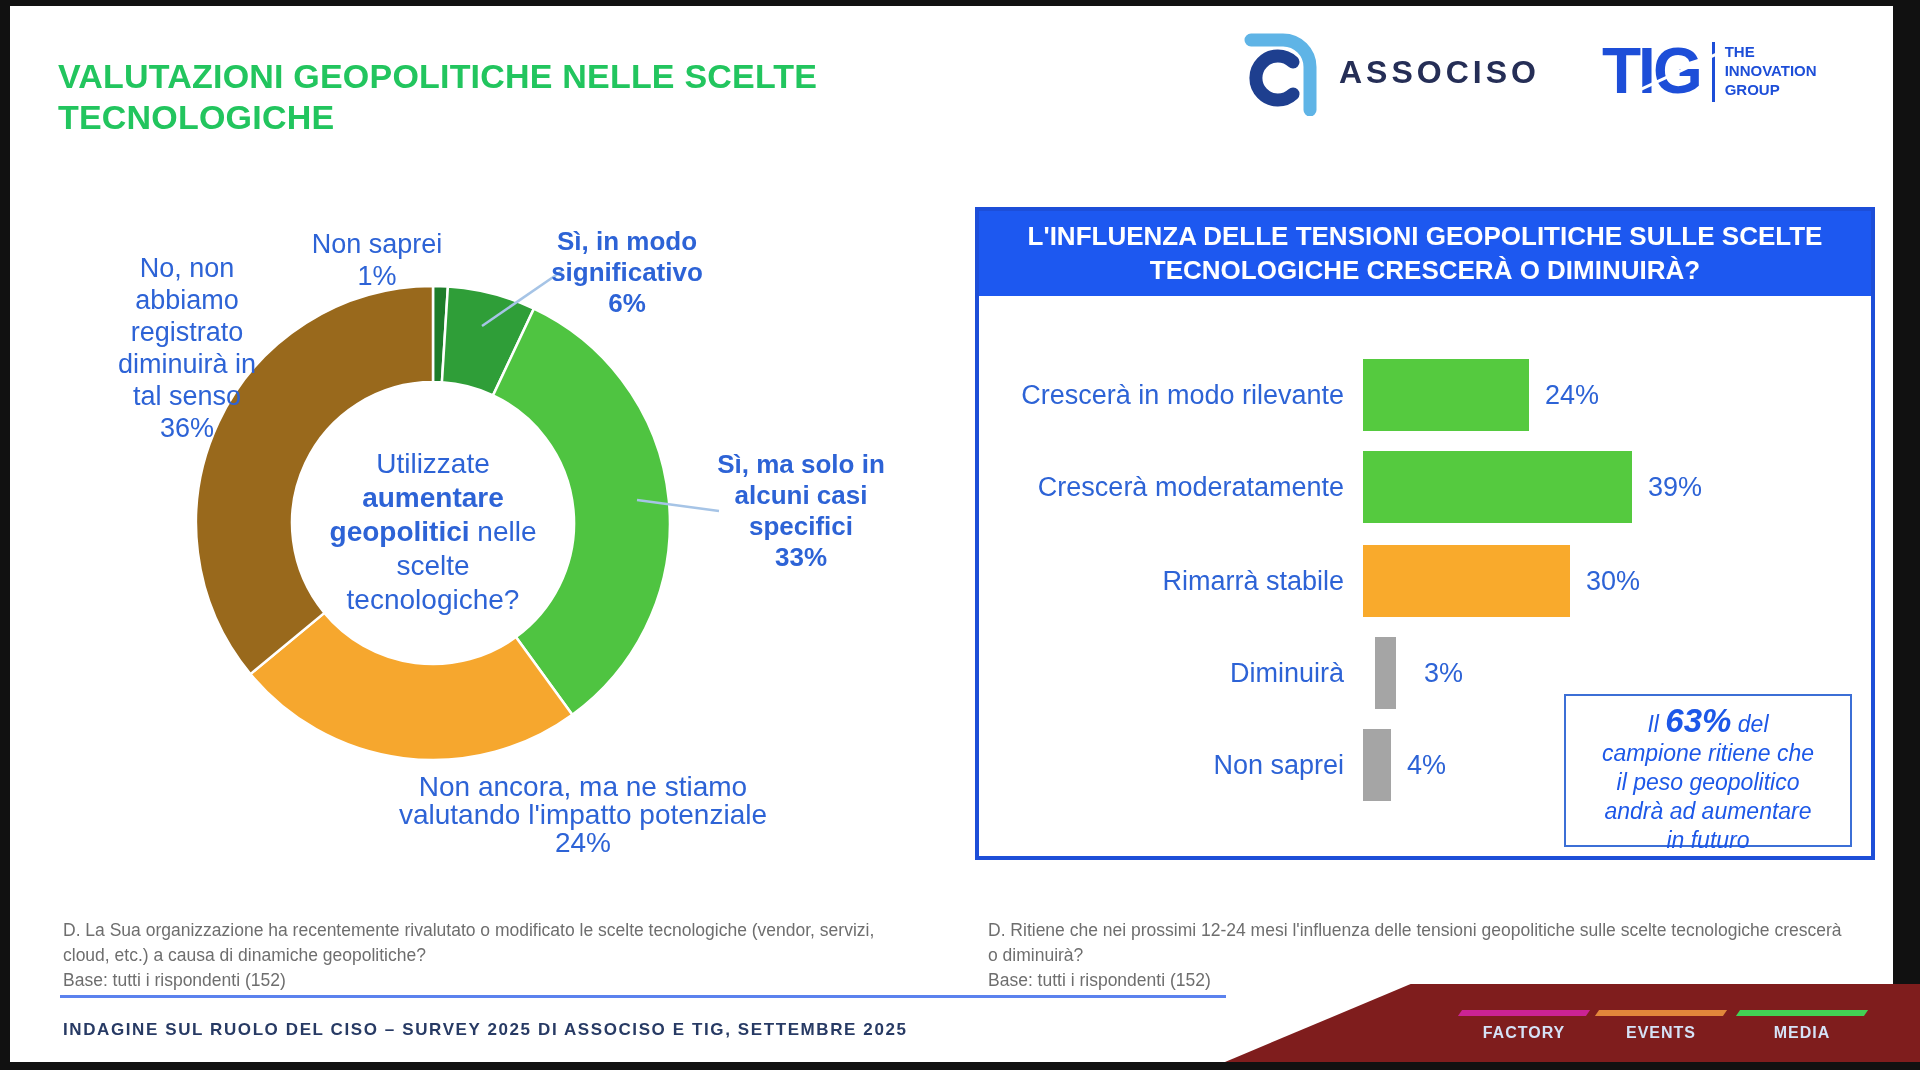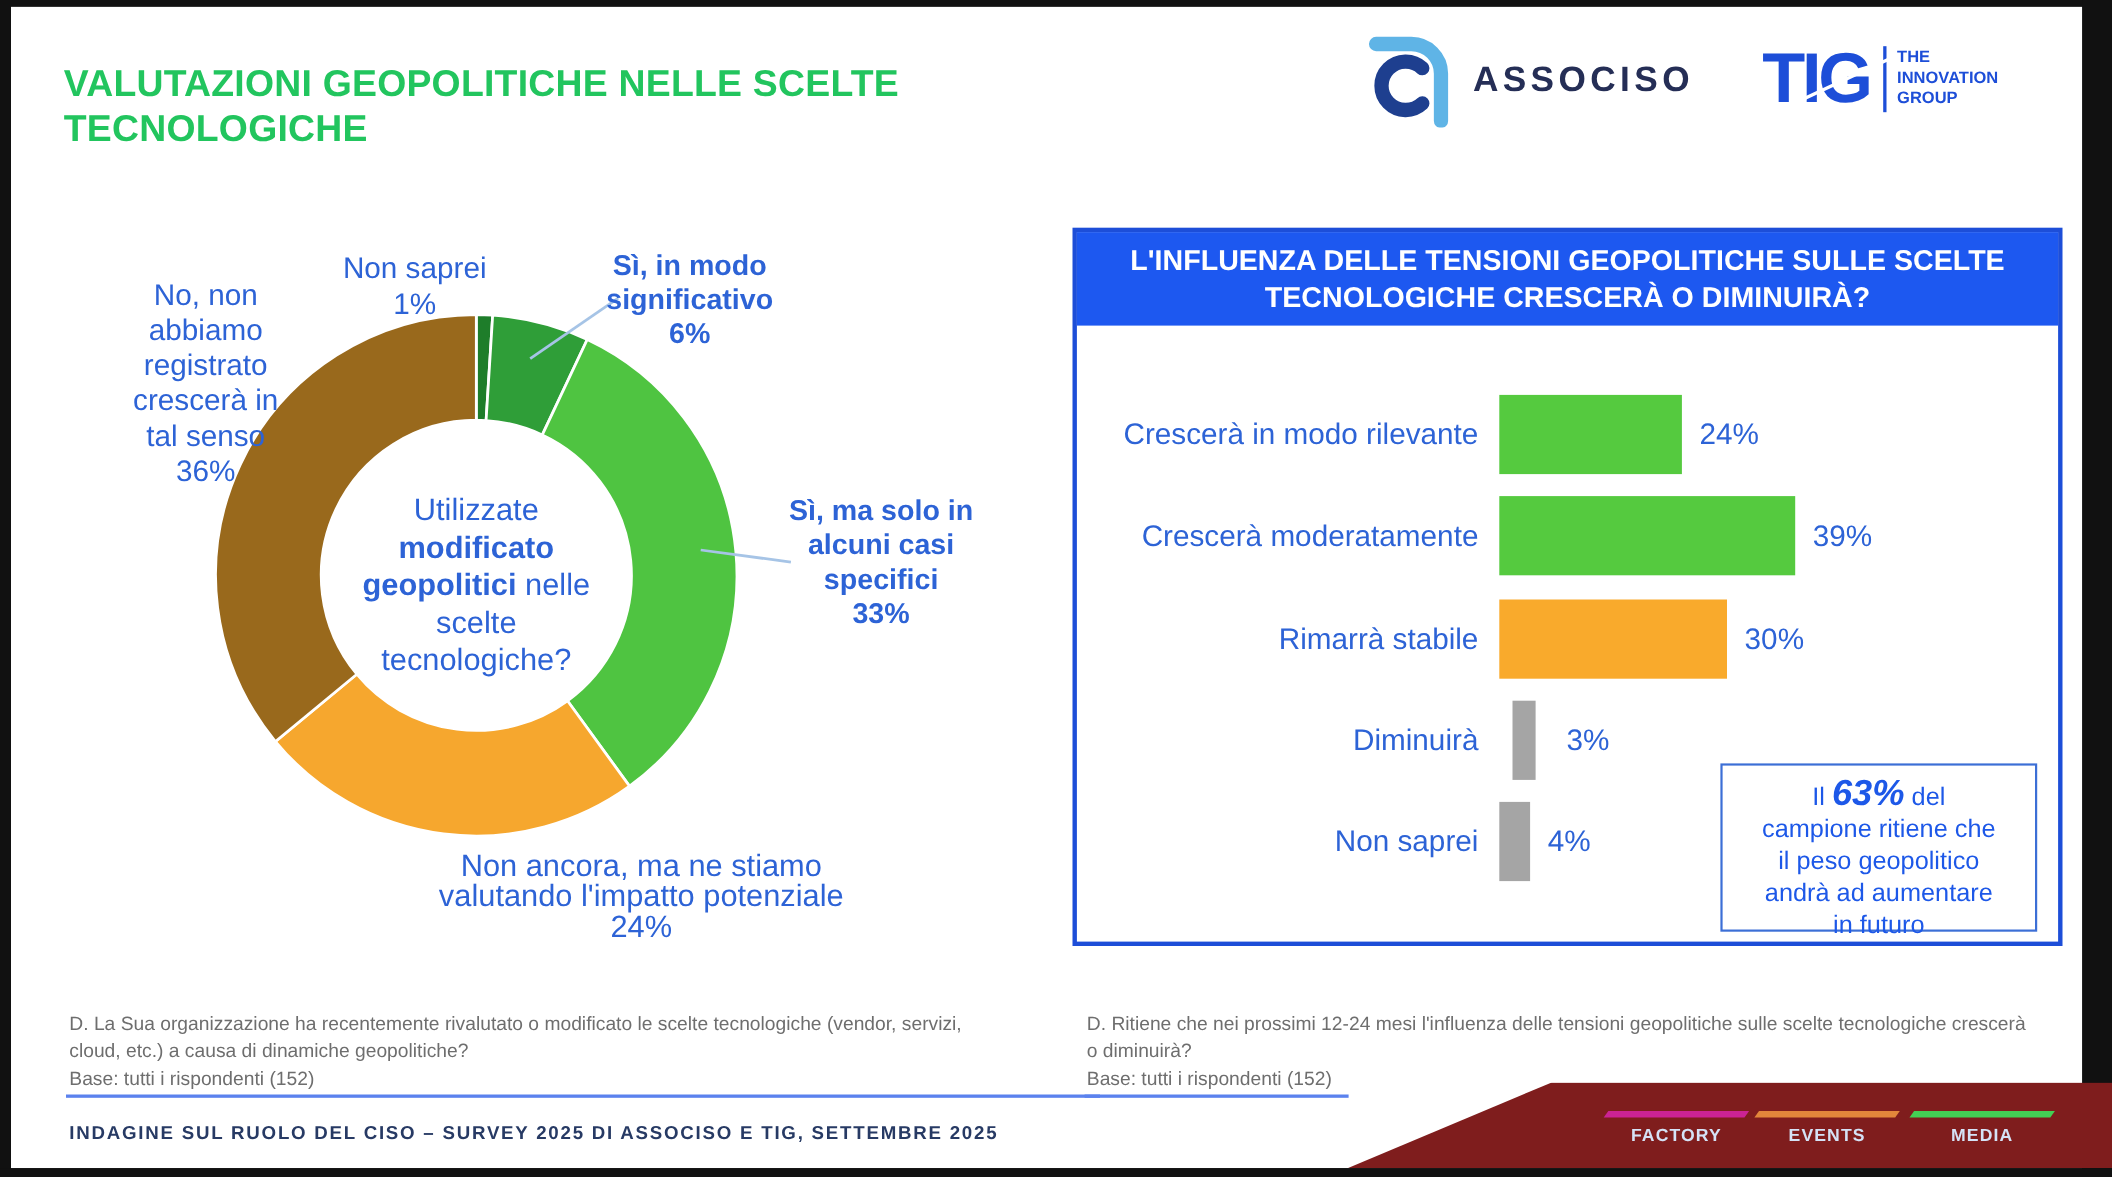--- a/index.html
+++ b/index.html
@@ -43,21 +43,21 @@
   .panel-header{background:#1d58f0;color:#fff;font-weight:700;font-size:26px;line-height:34px;
                 text-align:center;padding:8px 10px 9px;height:68px;box-sizing:content-box;}
   .panel-body{position:relative;height:560px;}
   .bar-row{position:absolute;left:0;width:100%;height:72px;display:flex;align-items:center;}
   .bar-cat{width:365px;text-align:right;color:#2d63d6;font-size:27px;flex:none;}
   .bar-rect{height:72px;flex:none;margin-left:19px;}
   .bar-val{margin-left:16px;color:#2d63d6;font-size:27px;flex:none;}
   .callout{position:absolute;left:585px;top:398px;width:288px;height:153px;border:2px solid #3c6fd6;
            box-sizing:border-box;text-align:center;color:#1d58e8;font-size:23px;line-height:29px;
            padding-top:10px;}
-  .callout .pl span{}
+  .callout .pl span{font-style:italic;}
   .callout .b{font-weight:700;font-size:33px;font-style:italic;}
 
   
   .footnote{position:absolute;top:918px;width:885px;color:#6e6e6e;font-size:17.5px;line-height:25px;z-index:2;}
   .fn-left{left:63px;}
   .fn-right{left:988px;}
   .fn-rule{position:absolute;height:3px;background:#5b82ee;z-index:2;}
   .fn-rule-left{left:60px;top:995px;width:940px;}
   .fn-rule-right{left:986px;top:995px;width:240px;}
   .footer-text{position:absolute;left:63px;top:1020px;color:#273a64;font-size:17px;font-weight:700;
@@ -107,21 +107,21 @@
       <path d="M447.9,286.5 A237,237 0 0 1 533.9,308.6 L493.0,395.4 A141,141 0 0 0 441.9,382.3 Z" fill="#2f9e38" stroke="#ffffff" stroke-width="2.5"></path>
       <path d="M533.9,308.6 A237,237 0 0 1 572.3,714.7 L515.9,637.1 A141,141 0 0 0 493.0,395.4 Z" fill="#4fc441" stroke="#ffffff" stroke-width="2.5"></path>
       <path d="M572.3,714.7 A237,237 0 0 1 250.4,674.1 L324.4,612.9 A141,141 0 0 0 515.9,637.1 Z" fill="#f6a72e" stroke="#ffffff" stroke-width="2.5"></path>
       <path d="M250.4,674.1 A237,237 0 0 1 433.0,286.0 L433.0,382.0 A141,141 0 0 0 324.4,612.9 Z" fill="#99691c" stroke="#ffffff" stroke-width="2.5"></path>
       <line x1="482" y1="326" x2="562" y2="271" stroke="#a6c4e6" stroke-width="2.5"></line>
       <line x1="637" y1="500" x2="719" y2="511" stroke="#a6c4e6" stroke-width="2.5"></line>
     </svg>
 
   <div class="donut-center">
       <div class="pl"><span>Utilizzate</span></div>
-      <div class="pl"><span class="b">modificato</span></div>
+      <div class="pl"><span class="b">aumentare</span></div>
       <div class="pl"><span class="b">geopolitici</span><span> nelle</span></div>
       <div class="pl"><span>scelte</span></div>
       <div class="pl"><span>tecnologiche?</span></div>
     </div>
 
   <div class="dlabel dl0">
       <div>Non saprei</div>
       <div>1%</div>
     </div>
   <div class="dlabel dl1 bold">
@@ -137,21 +137,21 @@
     </div>
   <div class="dlabel dl3">
       <div>Non ancora, ma ne stiamo</div>
       <div>valutando l'impatto potenziale</div>
       <div>24%</div>
     </div>
   <div class="dlabel dl4">
       <div>No, non</div>
       <div>abbiamo</div>
       <div>registrato</div>
-      <div>crescerà in</div>
+      <div>diminuirà in</div>
       <div>tal senso</div>
       <div>36%</div>
     </div>
 
   <div class="panel">
     <div class="panel-header">
         <div>L'INFLUENZA DELLE TENSIONI GEOPOLITICHE SULLE SCELTE</div>
         <div>TECNOLOGICHE CRESCERÀ O DIMINUIRÀ?</div>
       </div>
     <div class="panel-body">

